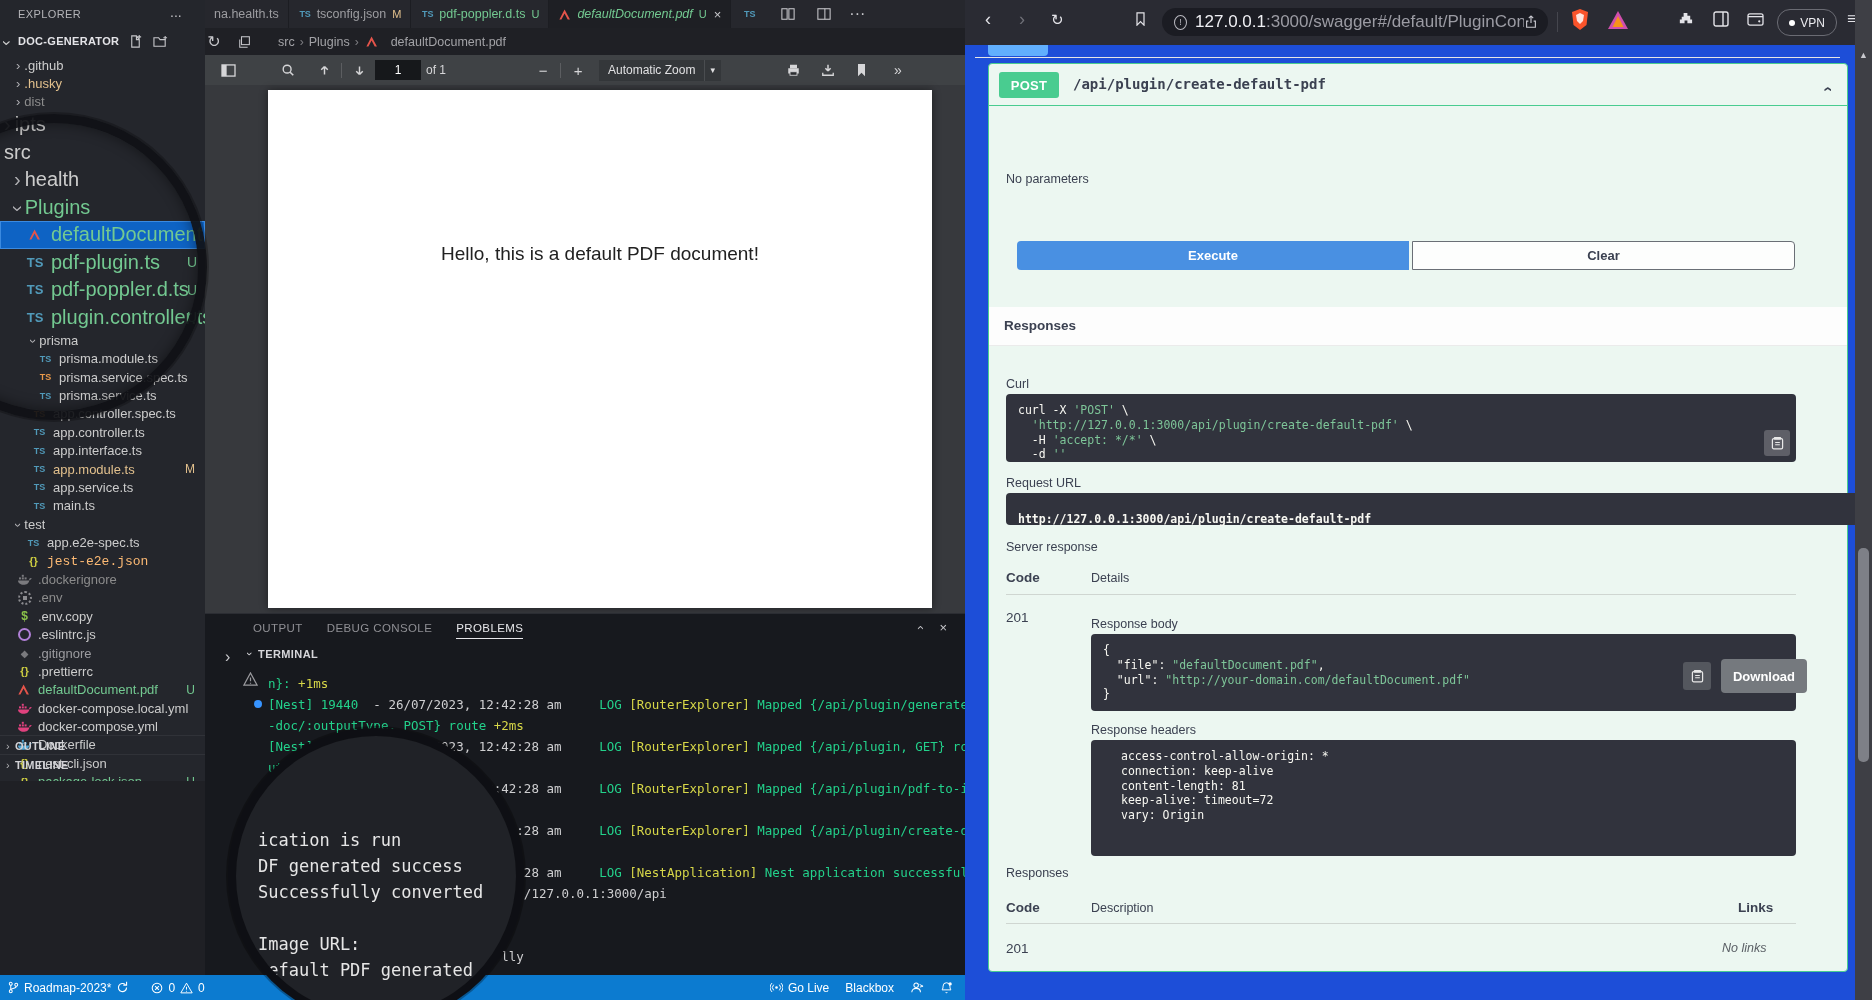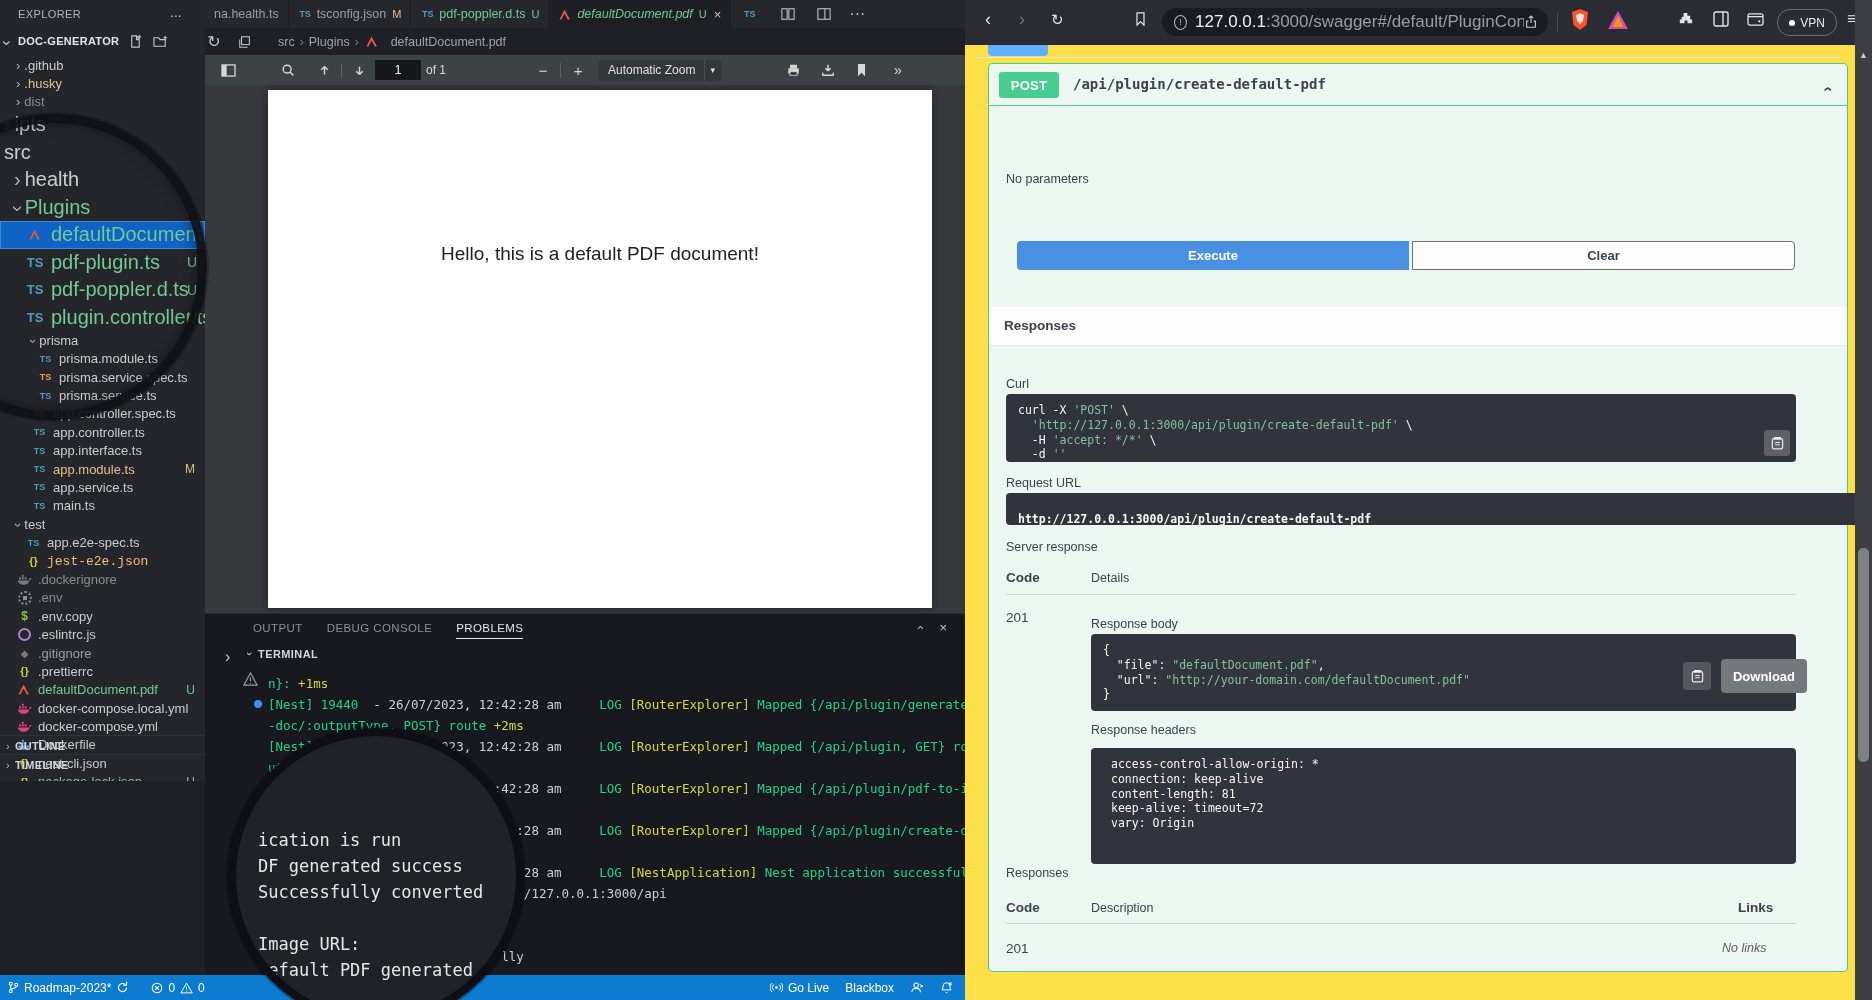--- a/index.html
+++ b/index.html
@@ -105,21 +105,21 @@
   #chrome .navico{position:absolute;top:9px;color:#e3e3e8;font-size:18px;}
   #urlbar{position:absolute;left:197px;top:8px;width:386px;height:28px;background:#1b1c23;border-radius:14px;display:flex;align-items:center;color:#e8e8ec;}
   #urlbar .info{width:13px;height:13px;border:1.4px solid #b9b9c0;border-radius:50%;font-size:9px;display:flex;align-items:center;justify-content:center;margin:0 8px 0 12px;color:#b9b9c0;}
   #urltext{font-size:17px;white-space:nowrap;overflow:hidden;}
   #urltext .host{color:#f0f0f4;}
   #urltext .rest{color:#9b9ba3;}
   .chrome-div{position:absolute;left:592px;top:12px;width:1px;height:20px;background:#45464e;}
   #vpn-pill{position:absolute;left:812px;top:9px;width:58px;height:25px;border:1px solid #6a6b73;border-radius:13px;
             display:flex;align-items:center;justify-content:center;gap:5px;color:#ececf0;font-size:12px;}
   #vpn-pill .dot{width:6px;height:6px;border-radius:50%;background:#ffffff;}
-  #content{position:absolute;left:0;top:45px;width:890px;height:955px;background:#fde047;overflow:hidden;}
+  #content{position:absolute;left:0;top:45px;width:890px;height:955px;background:#1d4ed8;overflow:hidden;}
   #prev-chip{position:absolute;left:23px;top:0;width:60px;height:11px;background:#61affe;border-radius:0 0 4px 4px;}
   #prev-line{position:absolute;left:10px;top:12px;width:865px;height:1px;background:#e6e6e6;}
 
   #opblock{position:absolute;left:23px;top:18px;width:860px;height:909px;background:#ecf7f1;border:1px solid #49cc90;border-radius:4px;box-sizing:border-box;}
   #op-head{position:absolute;left:0;top:0;width:100%;height:42px;border-bottom:1px solid #49cc90;box-sizing:border-box;}
   #method-badge{position:absolute;left:10px;top:8px;width:60px;height:26px;background:#49cc90;border-radius:3px;color:#fff;
                 font-weight:bold;font-size:13px;display:flex;align-items:center;justify-content:center;letter-spacing:.3px;}
   #op-path{position:absolute;left:84px;top:12px;font-family:"DejaVu Sans Mono",monospace;font-size:14px;font-weight:bold;color:#3b4151;}
   #op-chevron{position:absolute;right:18px;top:16px;color:#3b4151;font-weight:bold;}
   #params-head{position:absolute;left:0;top:42px;width:100%;height:53px;}
@@ -747,21 +747,21 @@
               </svg>
           </div>
           <div id="dl-btn">Download</div>
         <div class="codeline"><span class="cw">{</span></div>
             <div class="codeline"><span class="cw">  "file": </span><span class="cg">"defaultDocument.pdf"</span><span class="cw">,</span></div>
             <div class="codeline"><span class="cw">  "url": </span><span class="cg">"http://your-domain.com/defaultDocument.pdf"</span></div>
             <div class="codeline"><span class="cw">}</span></div>
           </div>
 
         <span class="sw-label" style="left:102px;top:659px;">Response headers</span>
-        <div class="codeblock" id="headers-block" style="left:102px;top:676px;width:705px;height:116px;padding-left:20px;margin-top:8px;">
+        <div class="codeblock" id="headers-block" style="left:102px;top:676px;width:705px;height:116px;padding-left:30px;">
             <div class="codeline cw">access-control-allow-origin: *</div>
             <div class="codeline cw">connection: keep-alive</div>
             <div class="codeline cw">content-length: 81</div>
             <div class="codeline cw">keep-alive: timeout=72</div>
             <div class="codeline cw">vary: Origin</div>
           </div>
 
         <span class="sw-label" style="left:17px;top:802px;">Responses</span>
         <span class="sw-label" style="left:17px;top:836px;font-weight:bold;font-size:13.5px;">Code</span>
         <span class="sw-label" style="left:102px;top:837px;">Description</span>

